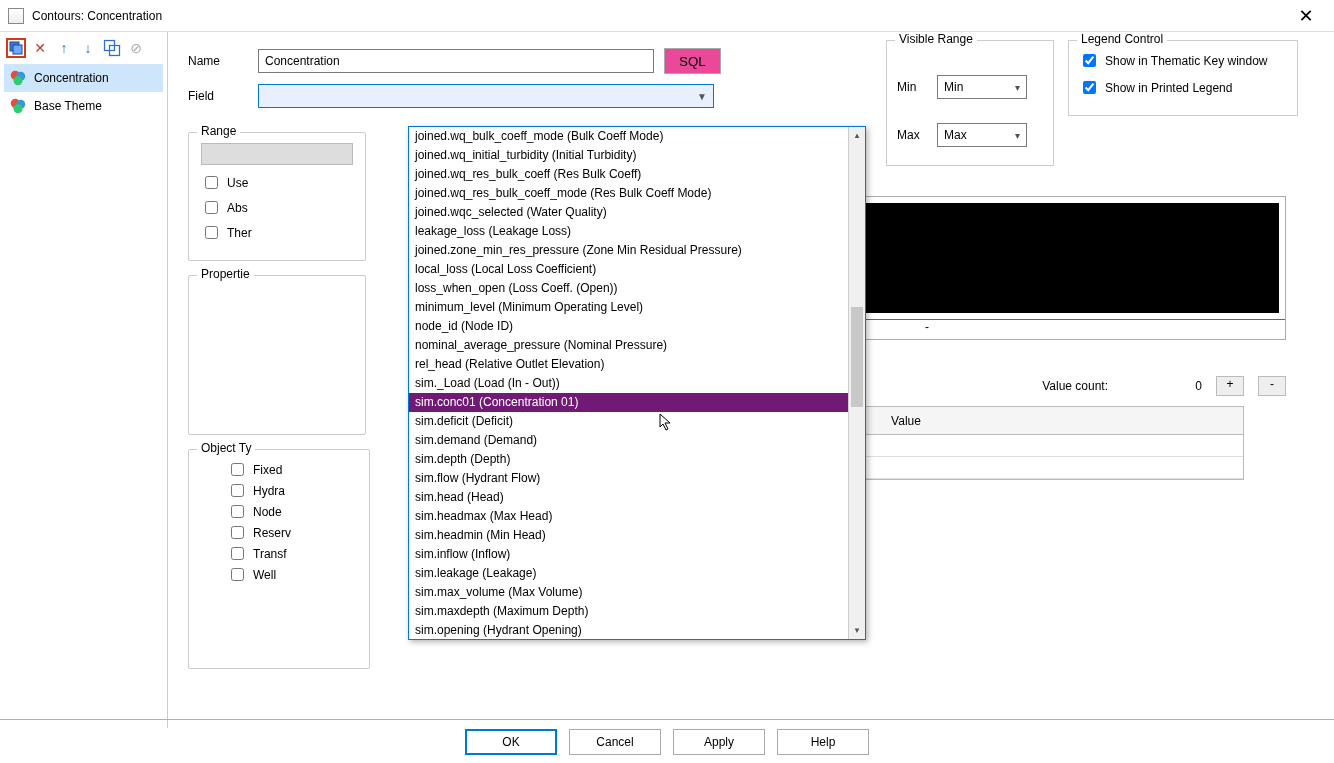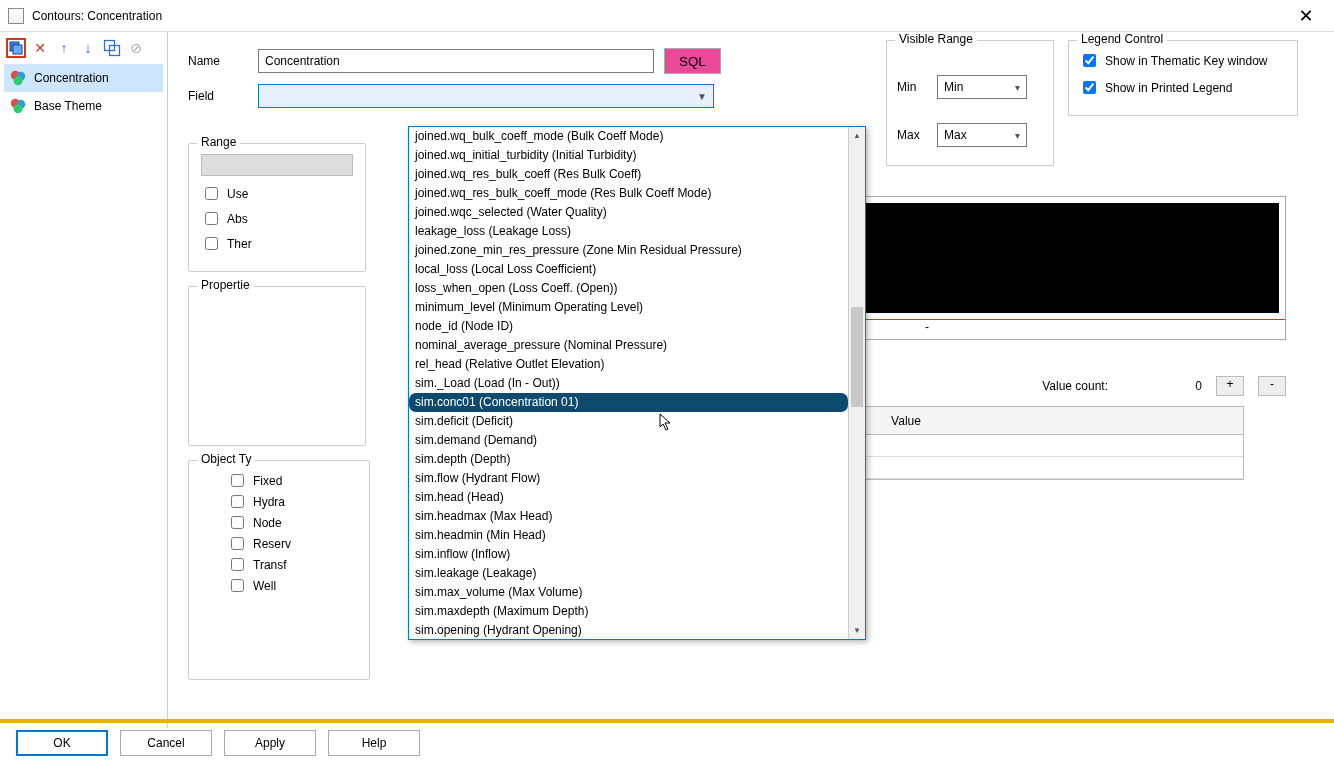--- a/index.html
+++ b/index.html
@@ -243,23 +243,22 @@
     overflow: hidden;
   }
   .dropdown-item {
     padding: 1px 6px;
     font-size: 12px;
     line-height: 17px;
     white-space: nowrap;
     cursor: pointer;
   }
   .dropdown-item.sel {
-    background: #0c4a6e;
+    background: #701a75;
     color: #fff;
-    border-radius: 7px;
   }
   .dropdown-scroll {
     width: 17px;
     background: #f0f0f0;
     border-left: 1px solid #ccc;
     position: relative;
   }
   .scroll-up, .scroll-down {
     height: 17px;
     text-align:center;
@@ -273,23 +272,23 @@
     top: 180px;
     left: 2px; right: 2px;
     height: 100px;
     background: #c8c8c8;
   }
 
   .buttons {
     position: absolute;
     bottom: 0; left: 0; right: 0;
     height: 44px;
-    border-top: 4px solid #eab308;
-    display: flex;
-    justify-content: flex-start;
+    border-top: 1px solid #eab308;
+    display: flex;
+    justify-content: center;
     align-items: center;
     padding: 0 16px;
     gap: 12px;
   }
   .btn {
     height: 26px;
     width: 92px;
     background: #fff;
     border: 1px solid #aaa;
     cursor: pointer;
@@ -397,21 +396,21 @@
       <div class="chk-row">
         <input type="checkbox" checked="" style="">
         <span>Show in Thematic Key window</span>
       </div>
       <div class="chk-row">
         <input type="checkbox" checked="" style="">
         <span>Show in Printed Legend</span>
       </div>
     </div>
 
-    <div class="group range-group" style="margin-top:35px;">
+    <div class="group range-group" style="margin-top:24px;">
       <div class="group-title">Range</div>
       <div class="blank-btn"></div>
       <div class="chk-row">
           <input type="checkbox" style="">
           <span>Use</span>
         </div>
       <div class="chk-row">
           <input type="checkbox" style="">
           <span>Abs</span>
         </div>

